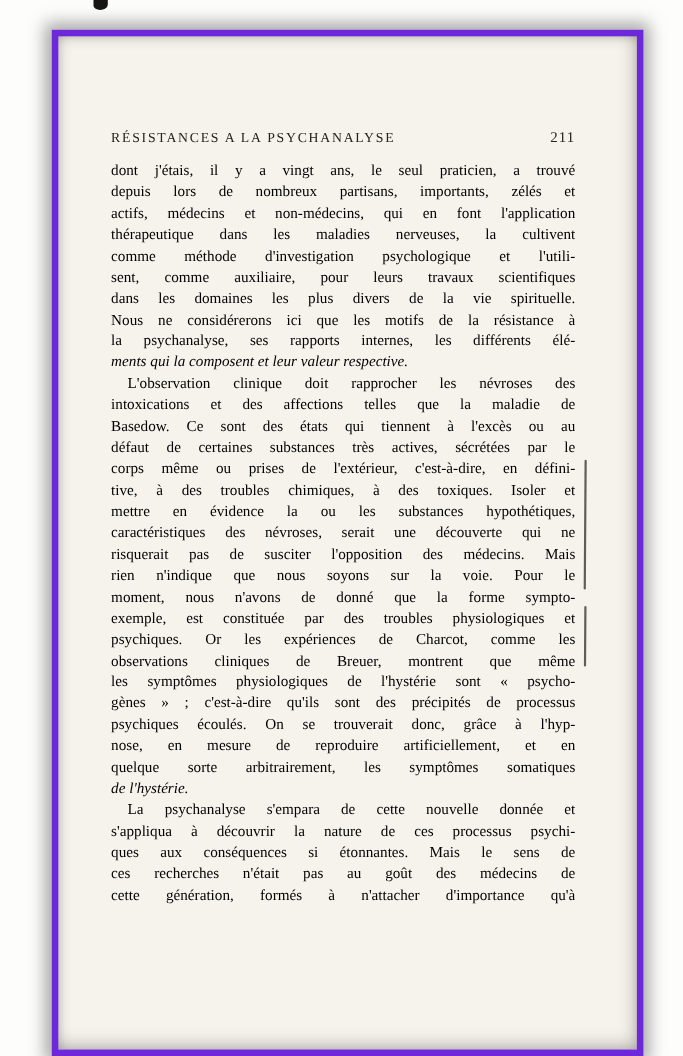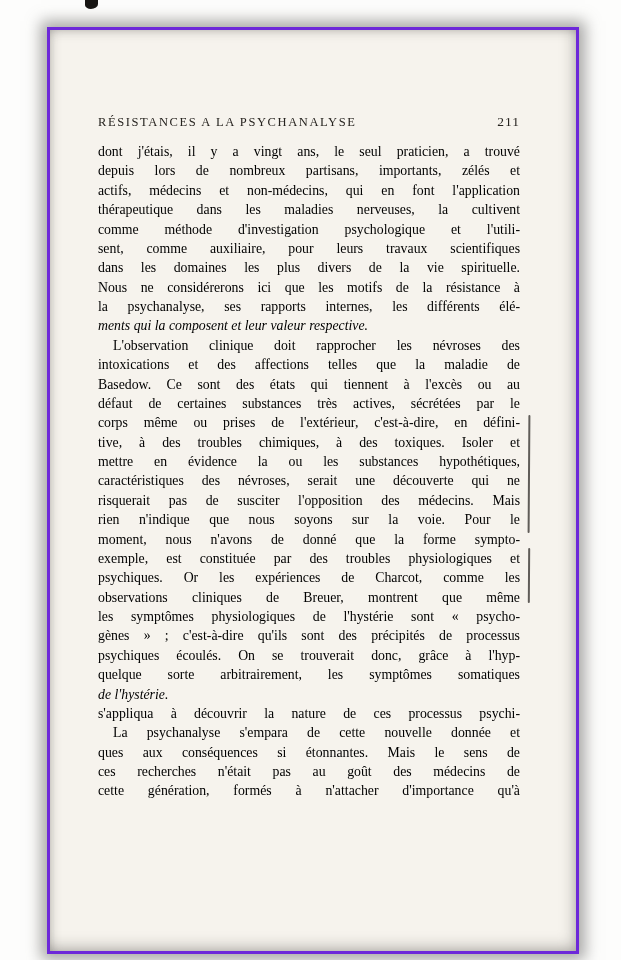--- a/index.html
+++ b/index.html
@@ -15,21 +15,21 @@
     overflow: hidden;
     background: #fdfdfc;
   }
   .page {
     position: absolute;
     left: 47px;
     top: 27px;
     width: 526px;
     height: 921px;
     background: #f6f3ed;
-    border: 3px solid #6d28d9;
+    border: 6px solid #6d28d9;
     box-shadow:
       0 0 14px 6px rgba(96, 95, 92, 0.55),
       inset 0 6px 12px -6px rgba(60, 58, 54, 0.35),
       inset -7px -9px 16px -7px rgba(60, 58, 54, 0.4),
       inset 7px 0 12px -7px rgba(60, 58, 54, 0.3);
   }
   .running-header {
     position: absolute;
     left: 48px;
     top: 84px;
@@ -140,25 +140,26 @@
       <div class="line">caractéristiques des névroses, serait une découverte qui ne</div>
       <div class="line">risquerait pas de susciter l'opposition des médecins. Mais</div>
       <div class="line">rien n'indique que nous soyons sur la voie. Pour le</div>
       <div class="line">moment, nous n'avons de donné que la forme sympto-</div>
       <div class="line">exemple, est constituée par des troubles physiologiques et</div>
       <div class="line">psychiques. Or les expériences de Charcot, comme les</div>
       <div class="line">observations cliniques de Breuer, montrent que même</div>
       <div class="line">les symptômes physiologiques de l'hystérie sont « psycho-</div>
       <div class="line">gènes » ; c'est-à-dire qu'ils sont des précipités de processus</div>
       <div class="line">psychiques écoulés. On se trouverait donc, grâce à l'hyp-</div>
+      <div class="line">nose, en mesure de reproduire artificiellement, et en</div>
       <div class="line">quelque sorte arbitrairement, les symptômes somatiques</div>
       <div class="line last">de l'hystérie.</div>
 
+      <div class="line indent">La psychanalyse s'empara de cette nouvelle donnée et</div>
       <div class="line">s'appliqua à découvrir la nature de ces processus psychi-</div>
-      <div class="line indent">La psychanalyse s'empara de cette nouvelle donnée et</div>
       <div class="line">ques aux conséquences si étonnantes. Mais le sens de</div>
       <div class="line">ces recherches n'était pas au goût des médecins de</div>
       <div class="line">cette génération, formés à n'attacher d'importance qu'à</div>
     </div>
 
     <div class="margin-mark mark-1"></div>
     <div class="margin-mark mark-2"></div>
   </div>
 </div>
 

